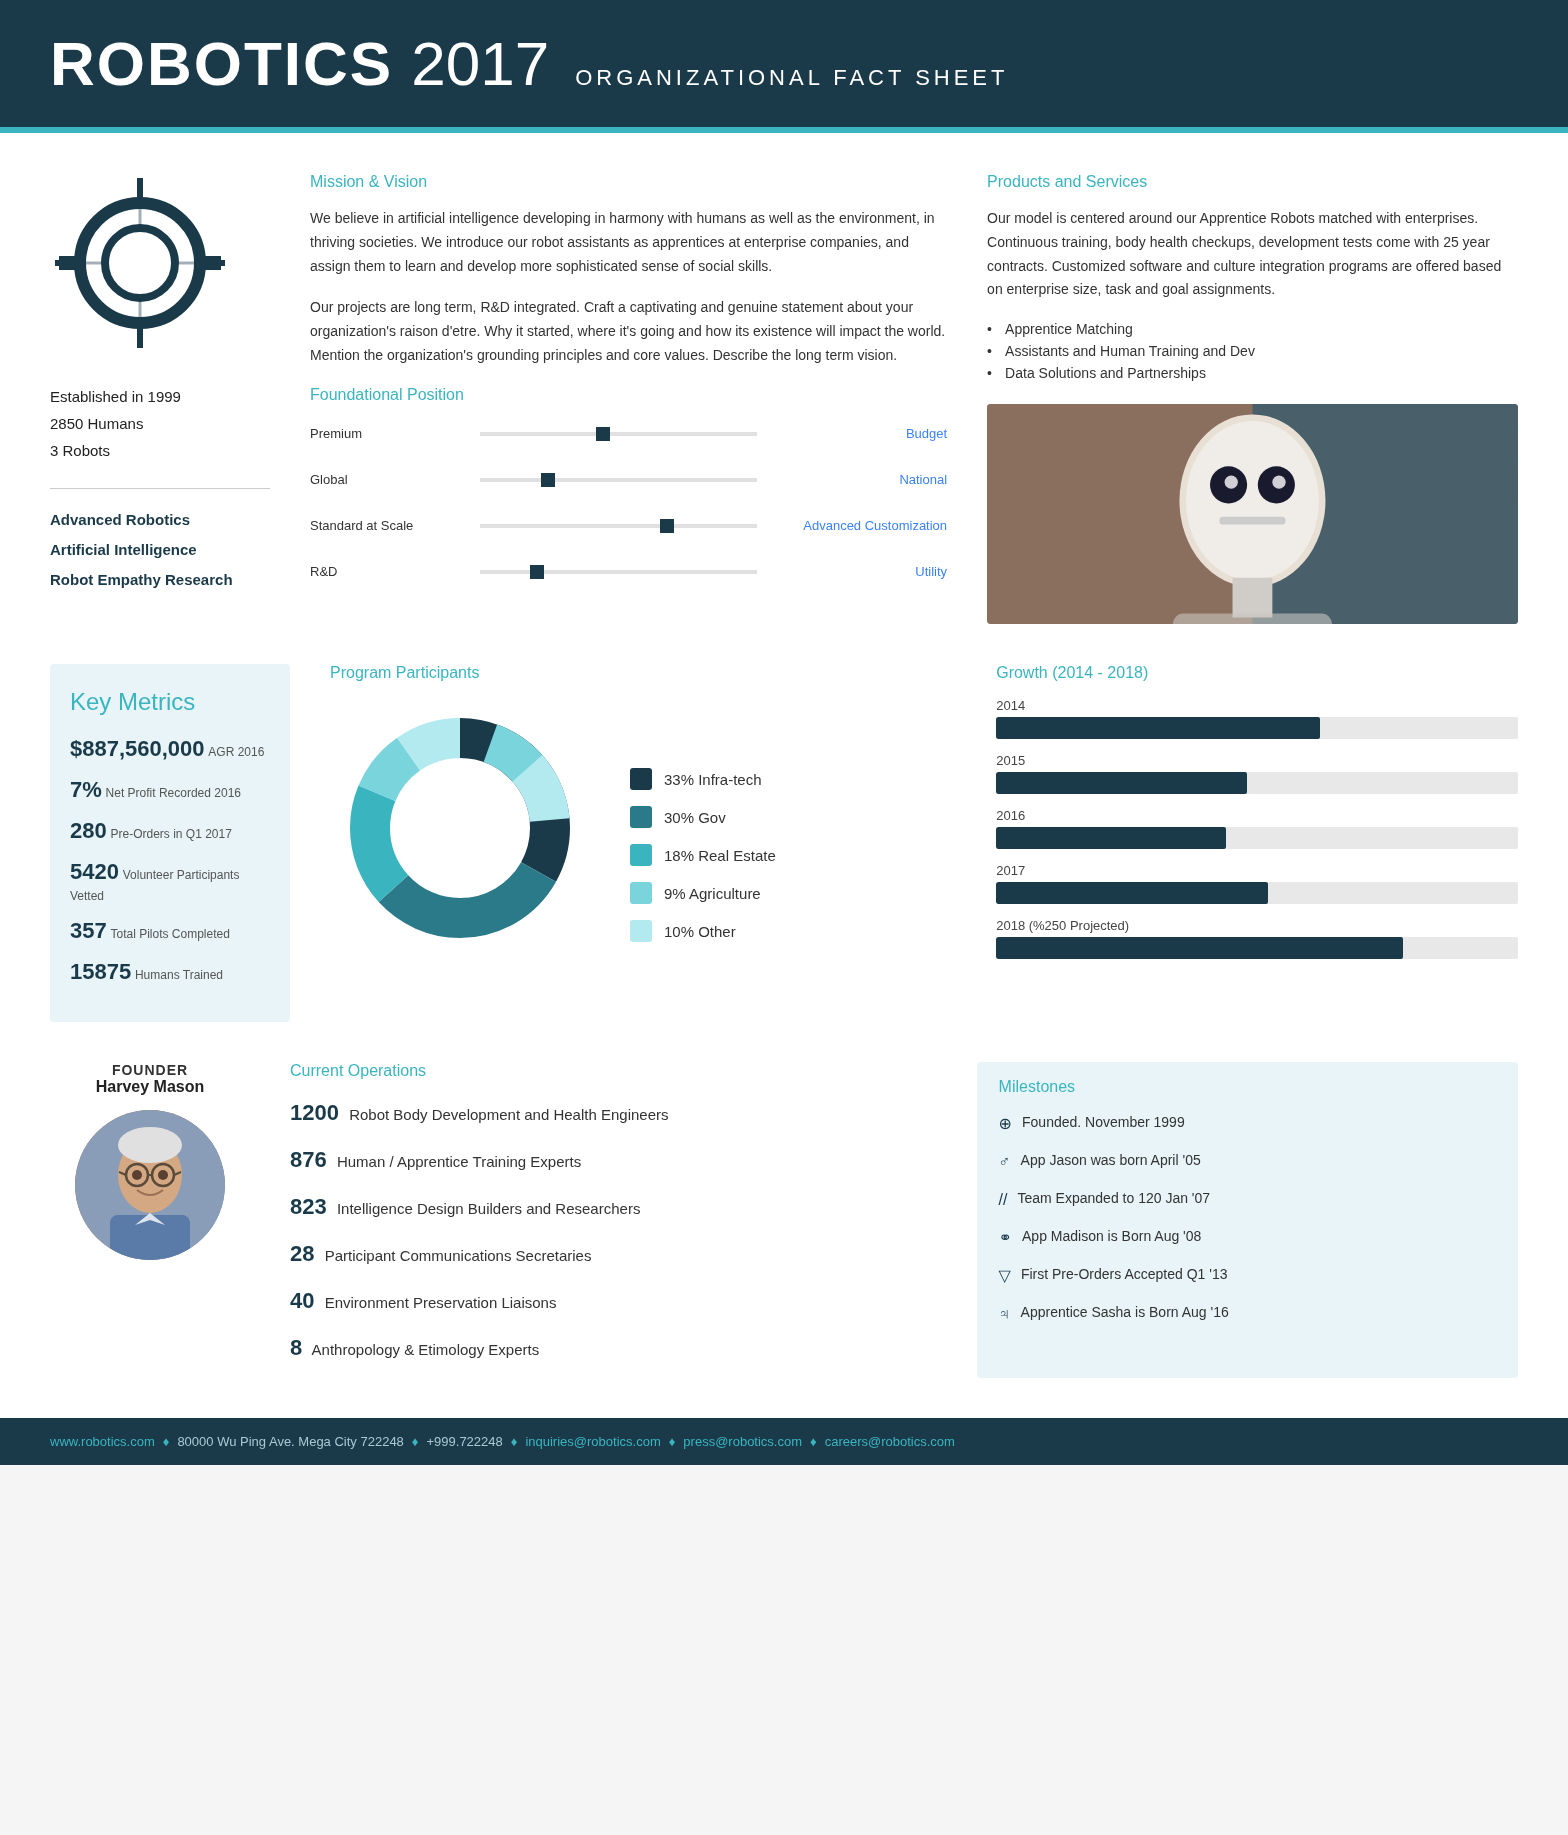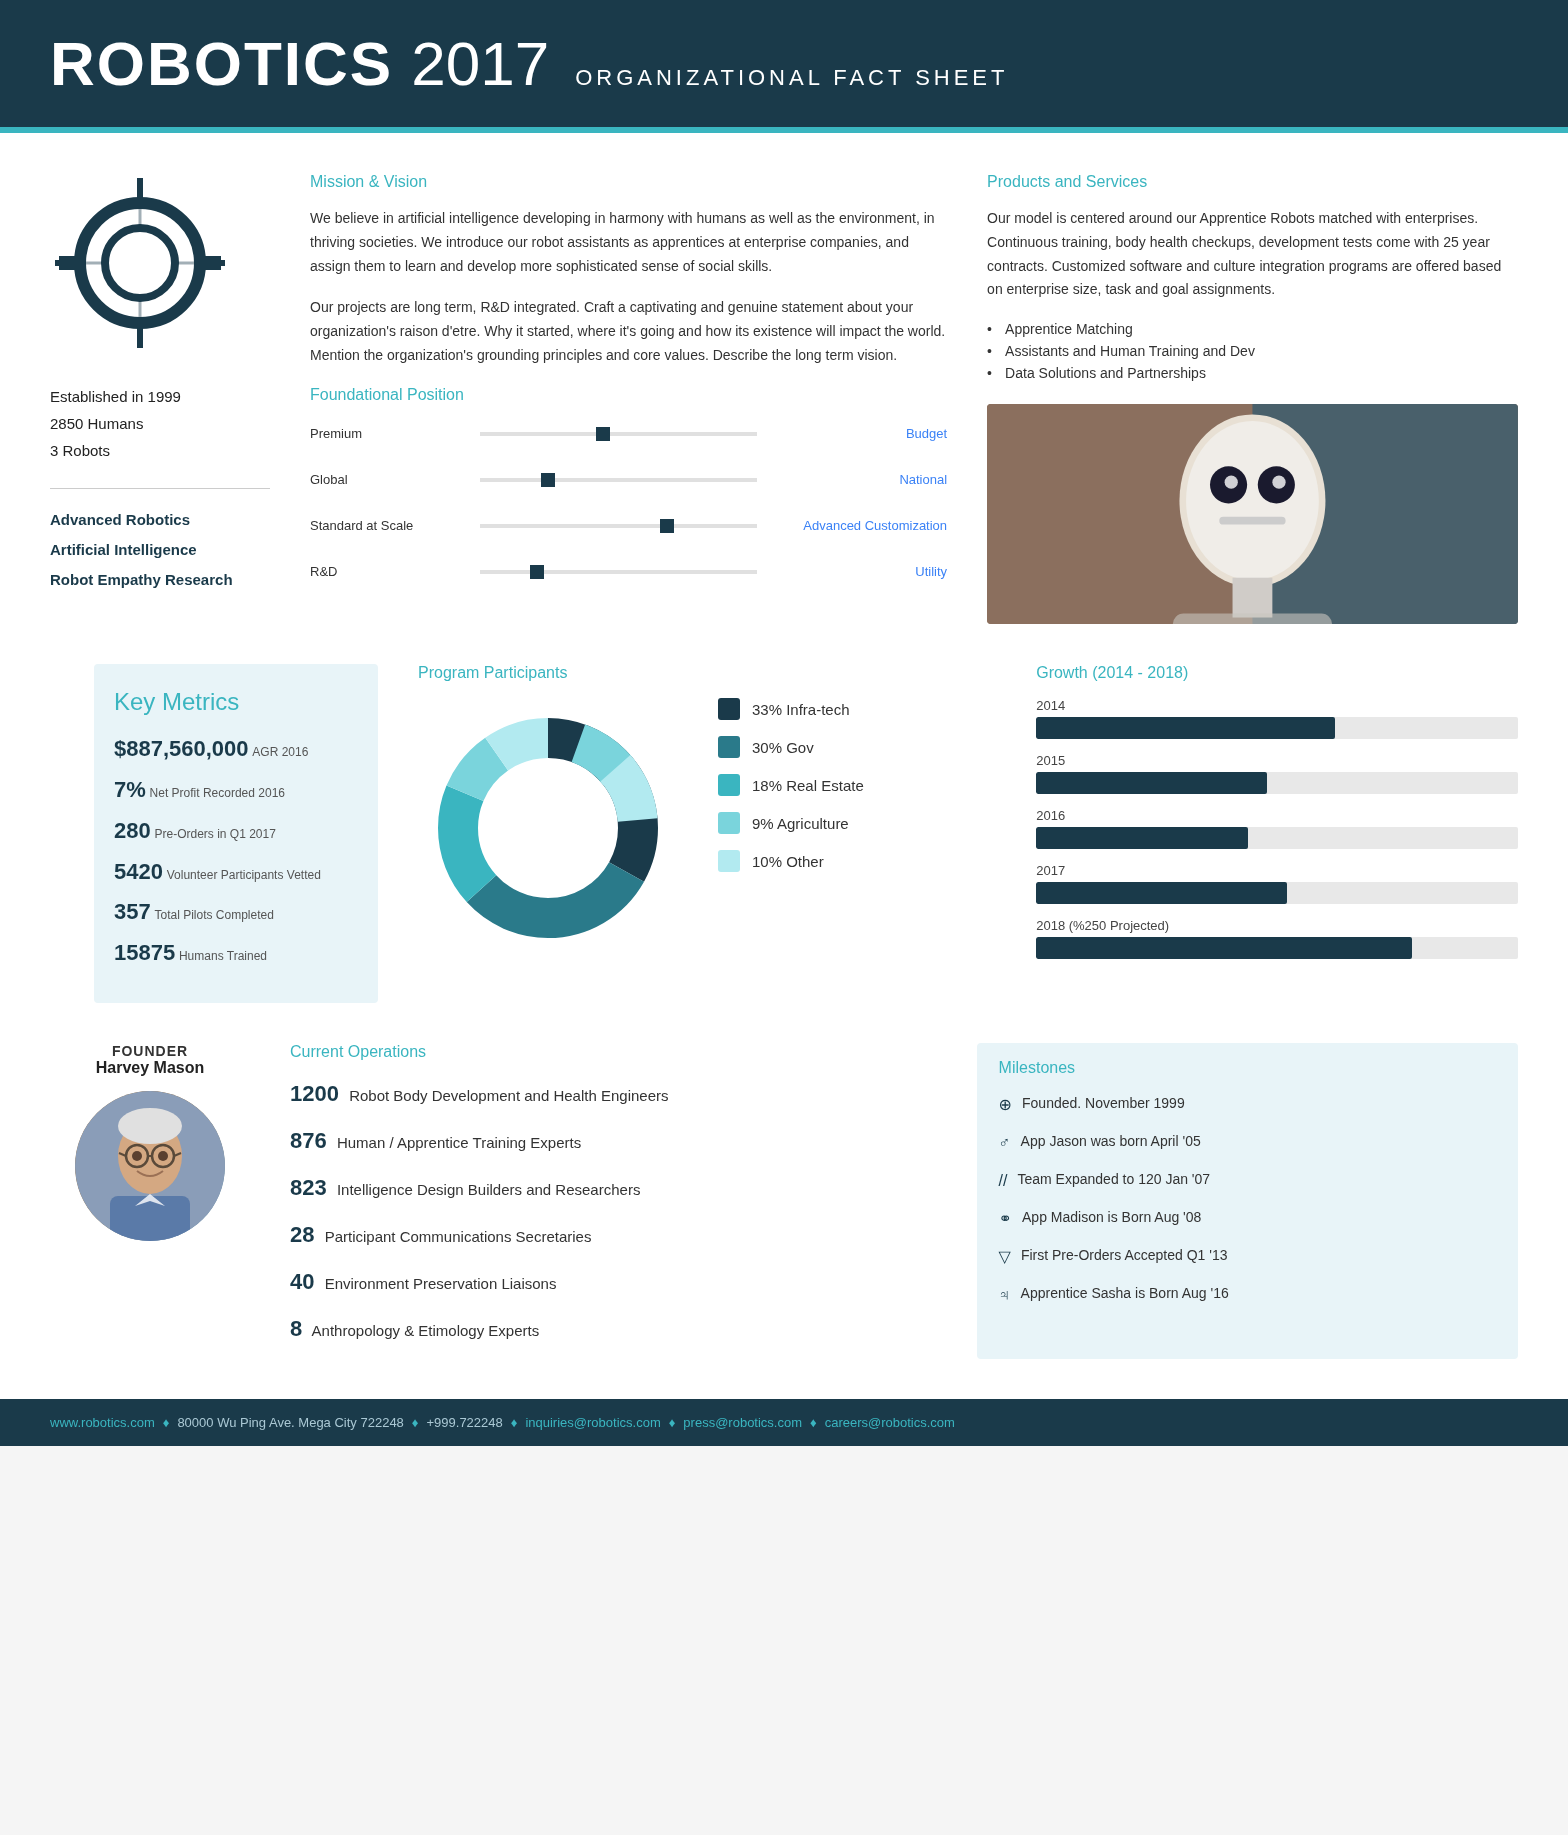--- a/index.html
+++ b/index.html
@@ -200,26 +200,25 @@
 
     
     .second-row {
       padding: 0 50px 40px;
       display: flex;
       gap: 40px;
     }
 
     
     .key-metrics {
-      width: 284px;
+      width: 240px;
       flex-shrink: 0;
       background: #e8f4f8;
       padding: 24px 20px;
       border-radius: 4px;
-      margin-left: 44px;
     }
 
     .km-heading {
       font-size: 24px;
       color: #3ab5c0;
       font-weight: 400;
       margin-bottom: 18px;
     }
 
     .km-item {
@@ -242,21 +241,21 @@
     }
 
     
     .program-participants {
       flex: 1.2;
     }
 
     
     .donut-section {
       display: flex;
-      align-items: flex-start;
+      align-items: flex-end;
       gap: 40px;
     }
 
     .donut-wrapper {
       width: 260px;
       height: 260px;
       flex-shrink: 0;
     }
 
     .legend-items {

